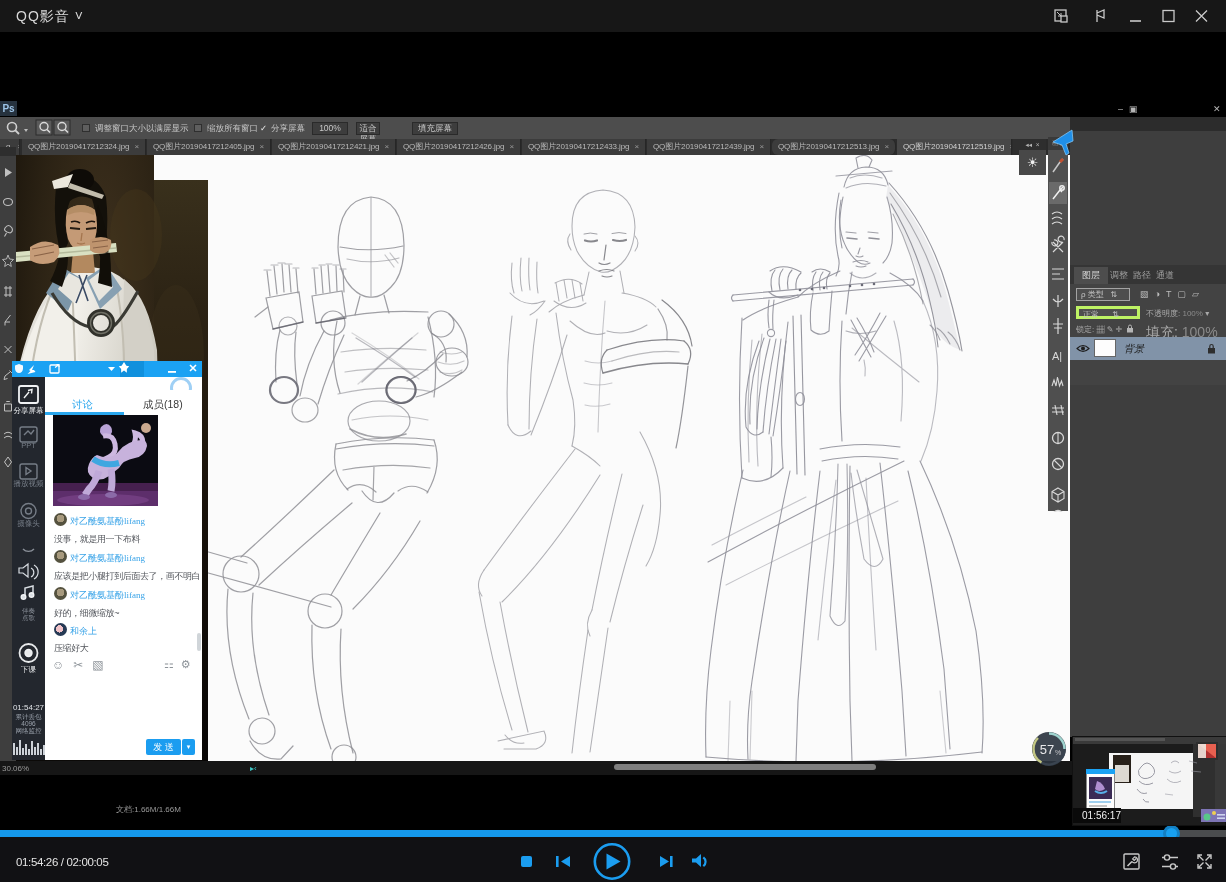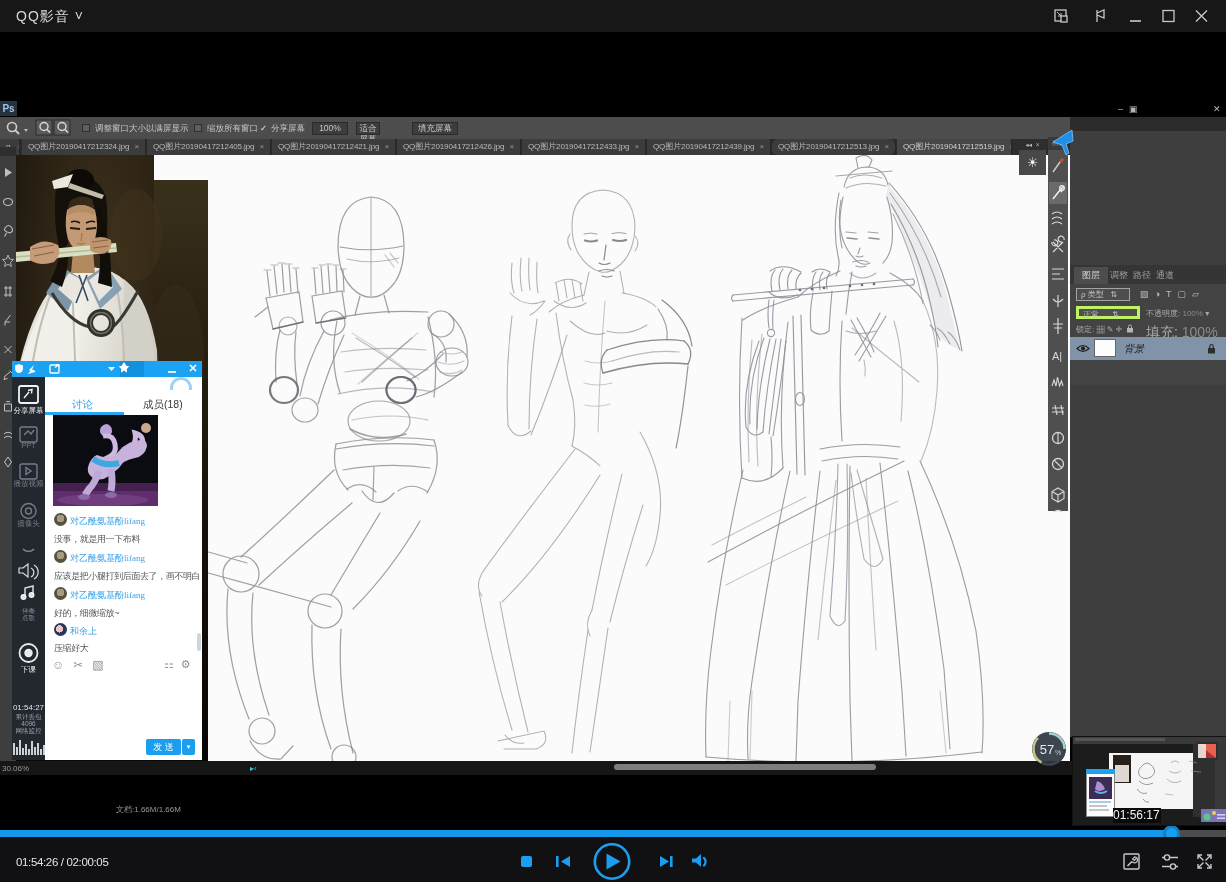--- a/index.html
+++ b/index.html
@@ -582,21 +582,21 @@
         <path d="M2 2 l18 0 0 14 z" fill="#e86050"></path>
         <path d="M2 2 l8 0 0 14 -8 0z" fill="#f0f0e8" opacity="0.85"></path>
       </svg>
     <div style="position:absolute;left:128px;top:72px;width:26px;height:13px;background:#7d74b5;"></div>
     <svg style="position:absolute;left:128px;top:72px" width="26" height="14" viewBox="0 0 26 14">
         <circle cx="6" cy="8" r="3.5" fill="#58c888"></circle>
         <circle cx="13" cy="4" r="2" fill="#f0d050"></circle>
         <rect x="16" y="5" width="8" height="1.6" fill="#cfd4ef"></rect>
         <rect x="16" y="8.4" width="8" height="1.6" fill="#cfd4ef"></rect>
       </svg>
-    <div style="position:absolute;left:0px;top:71px;width:48px;height:15px;background:#0a0a0a;color:#f2f2f2;font-size:12px;line-height:15px;text-align:left;margin-left:40px;">01:56:17</div>
+    <div style="position:absolute;left:0px;top:71px;width:48px;height:15px;background:#0a0a0a;color:#f2f2f2;font-size:10px;line-height:15px;text-align:right;">01:56:17</div>
   </div>
 
   <div class="abs" id="titlebar"></div>
   <div class="abs" id="tb-logo">QQ影音 ˅</div>
   <svg class="abs" style="left:1050px;top:6px" width="170" height="20" viewBox="0 0 170 20">
     <g stroke="#c9c9c9" stroke-width="1.3" fill="none">
       <rect x="5" y="4" width="11" height="11"></rect>
         <path d="M7 6 l4 4 M11 10 l0 -3 M11 10 l-3 0" stroke-width="1"></path>
         <rect x="11" y="10" width="6" height="6" fill="#171717"></rect>
       <path d="M47 4 l0 12 M47 7 l7 -3 0 8 -7 -3"></path>

